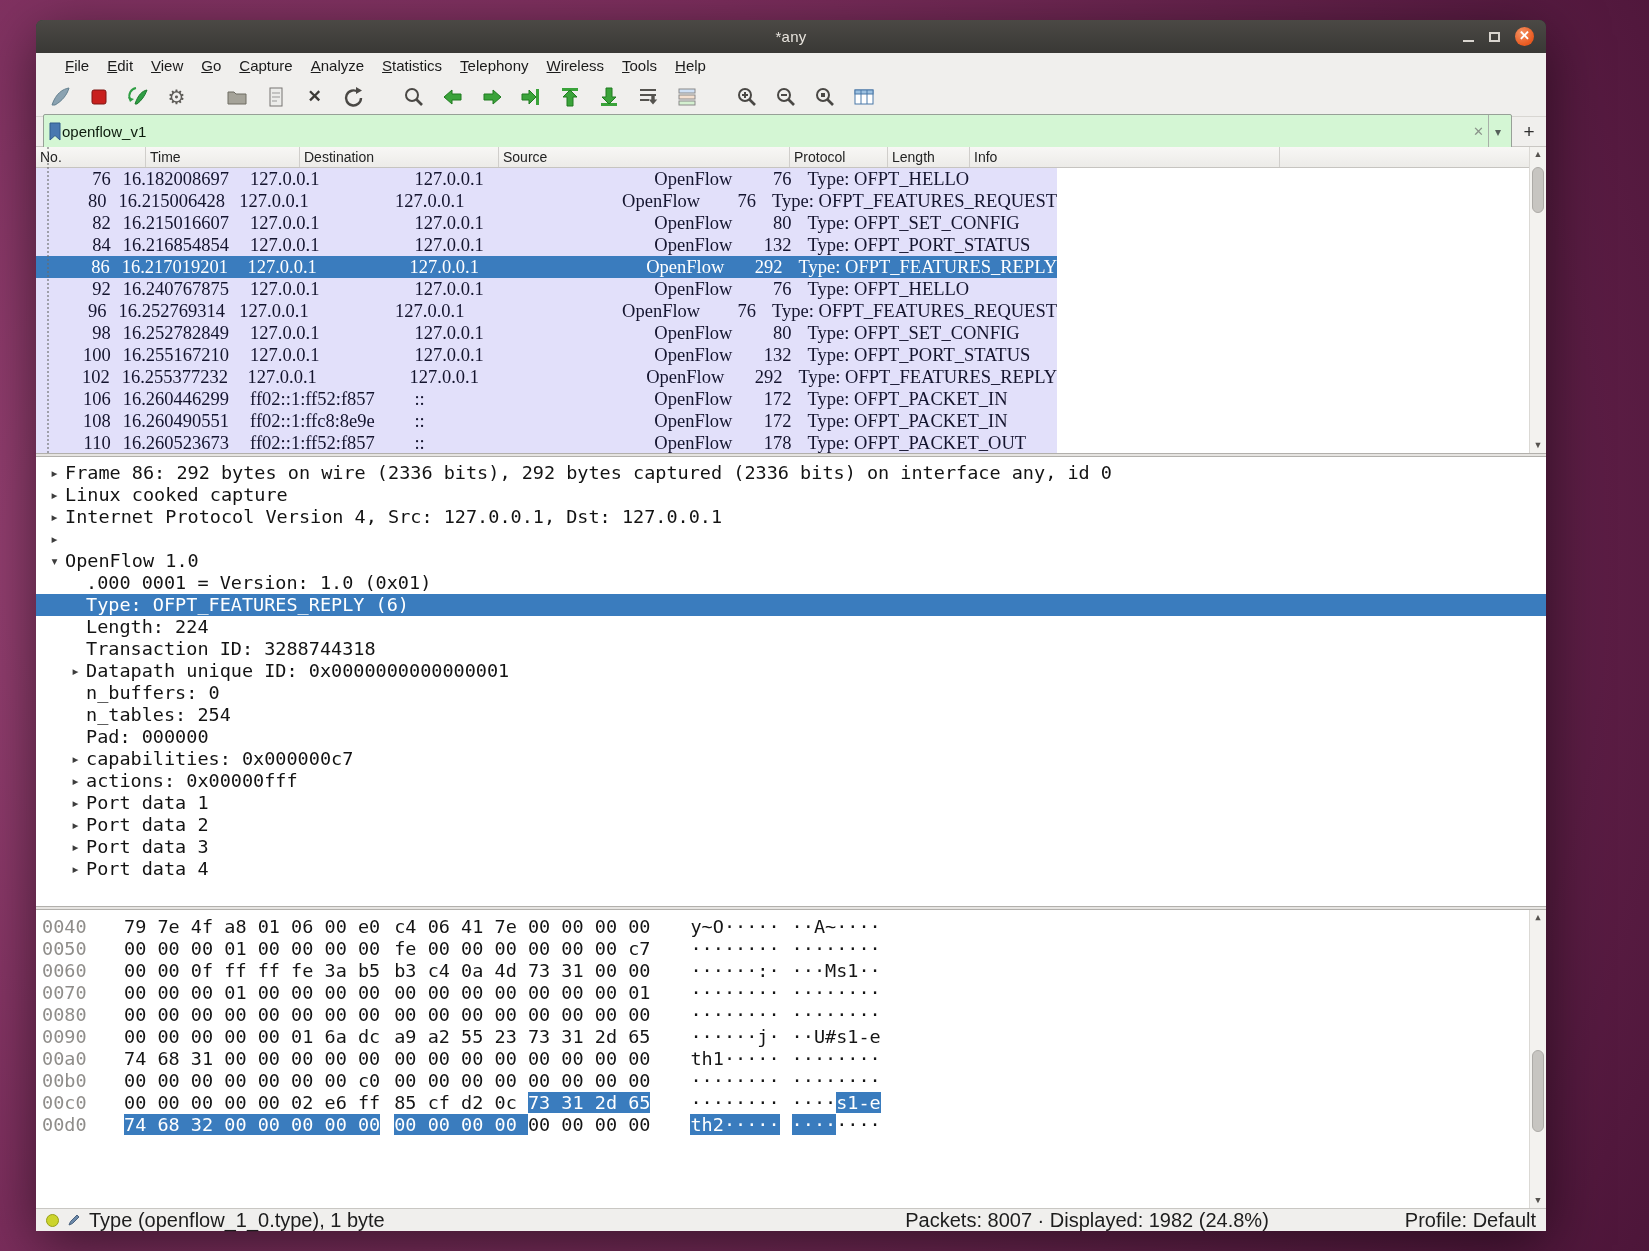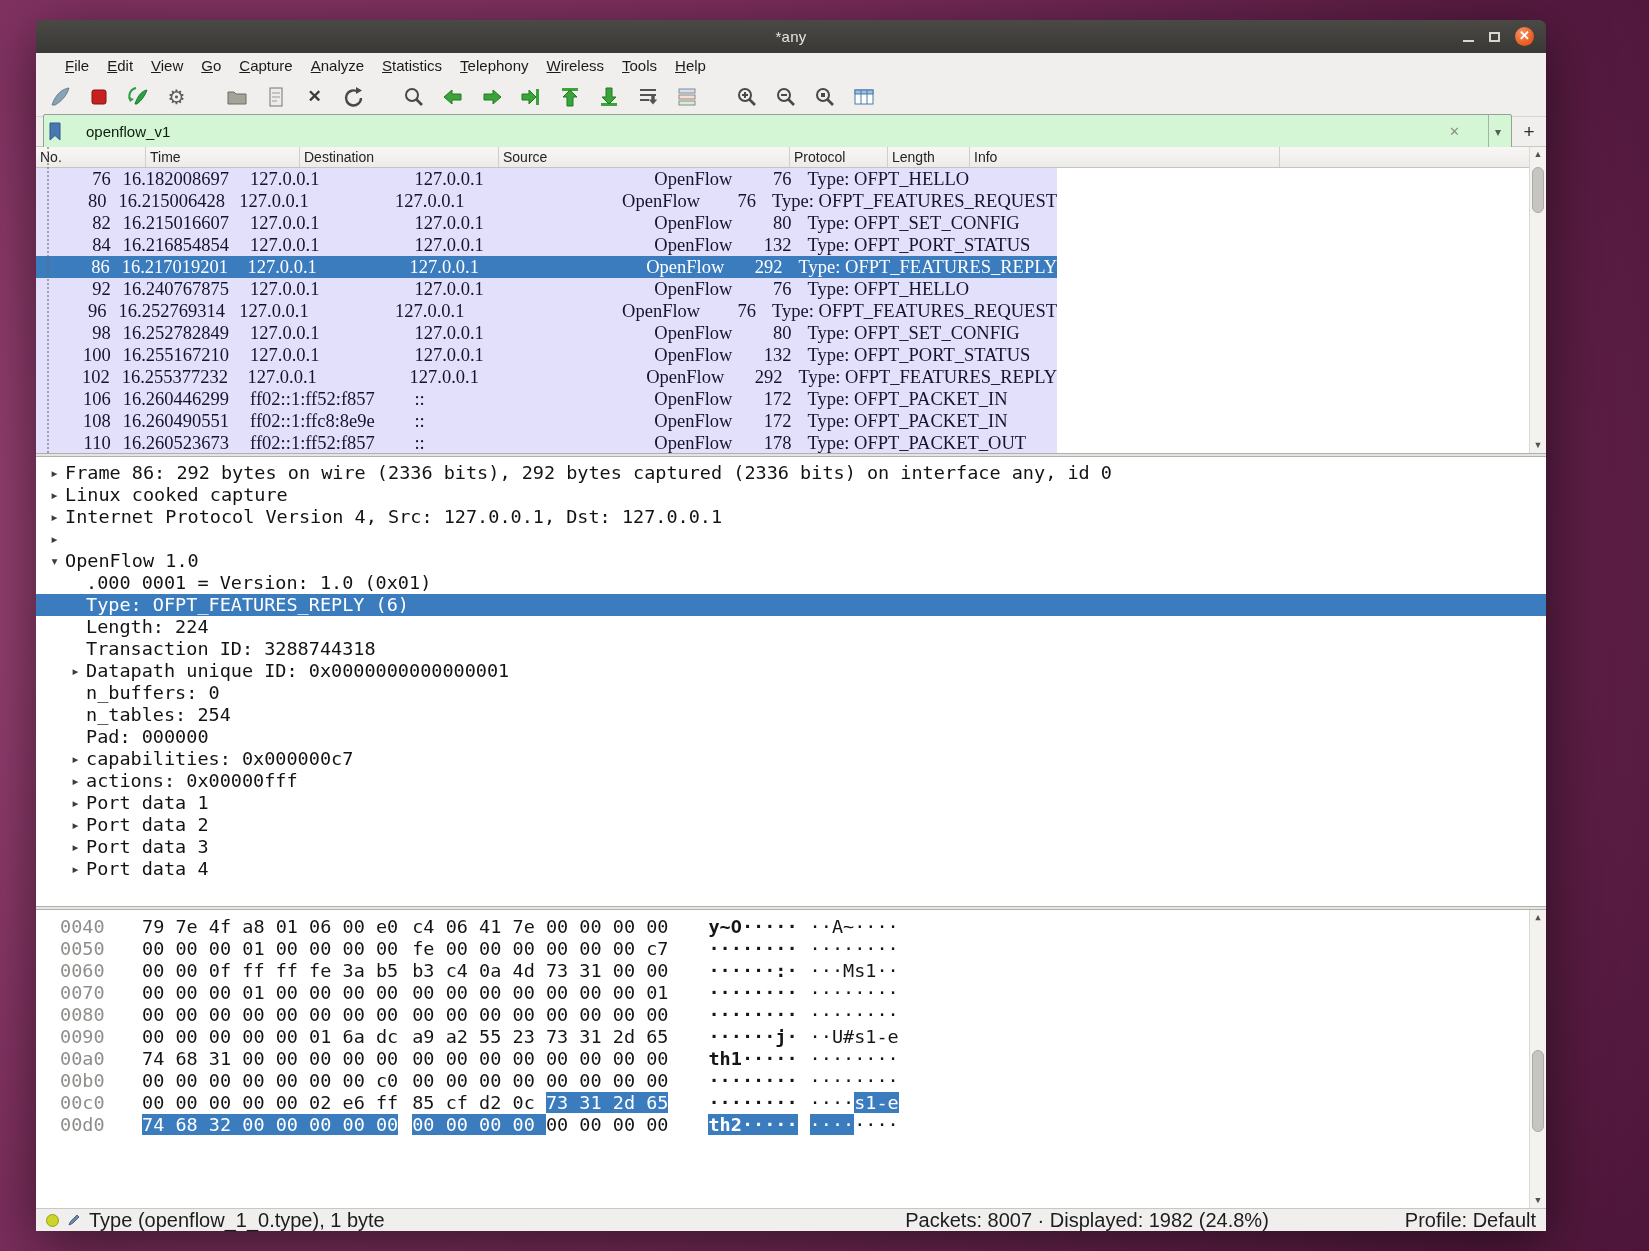--- a/index.html
+++ b/index.html
@@ -36,21 +36,21 @@
   .menu-item::first-letter { text-decoration:underline; }
   
   .toolbar { height:40px; flex:0 0 40px; display:flex; align-items:center; padding-left:10px; gap:12px; background:#f0efed; border-bottom:1px solid #d8d6d2; }
   .tbtn { width:27px; height:27px; display:flex; align-items:center; justify-content:center; }
   .tsep { width:9px; height:1px; }
   .gear-glyph { font-size:20px; color:#5d5b57; line-height:1; }
   .xfile-glyph { font-size:17px; font-weight:bold; color:#3c3a37; line-height:1; }
   
   .filterbar { height:30px; flex:0 0 30px; display:flex; align-items:center; padding:0 7px; gap:7px; background:#f0efed; border-bottom:1px solid #c9c7c3; }
   .filter-input {
-    flex:1; height:36px; display:flex; align-items:center; gap:24px;
+    flex:1; height:36px; display:flex; align-items:center; gap:0;
     background:#d4f6d4; border:1px solid #97a097; border-radius:2px; padding:0 4px;
     font-size:15px; color:#0d1c0d;
   }
   .filter-text { flex:1; }
   .filter-clear { color:#8a938a; font-size:13px; padding:0 4px; }
   .filter-dropdown { border-left:1px solid #a8b0a8; color:#55605a; font-size:12px; padding:0 6px; align-self:stretch; display:flex; align-items:center; }
   .filter-add { width:20px; text-align:center; font-size:19px; color:#2f2f2f; }
   
   .plist { height:306px; flex:0 0 306px; position:relative; background:#fff; overflow:hidden; }
   .phdr { height:21px; display:flex; background:linear-gradient(#f8f7f5,#ecebe8); border-bottom:1px solid #c6c4c0; font-size:14px; line-height:20px; color:#232323; }
@@ -71,23 +71,23 @@
   .pdetail { height:449px; flex:0 0 449px; background:#fff; overflow:hidden; padding-top:5px;
     font-family:"DejaVu Sans Mono", monospace; font-size:18.5px; color:#131313; }
   .dline { height:22px; line-height:22px; display:flex; white-space:pre; }
   .dline.sel { background:#3a7cbe; color:#fff; }
   .darrow { width:21px; flex:0 0 21px; text-align:center; font-size:15px; color:#3d3d3d; }
   .dline.sel .darrow { color:#fff; }
   
   .phex { height:298px; flex:0 0 298px; position:relative; background:#fff; overflow:hidden; padding-top:6px;
     font-family:"DejaVu Sans Mono", monospace; font-size:18.5px; color:#151515; }
   .hrow { height:22px; line-height:22px; display:flex; white-space:pre; }
-  .hoff { width:54px; margin-left:24px; color:#8f8d8a; }
+  .hoff { width:54px; margin-left:6px; color:#8f8d8a; }
   .hg1 { margin-left:28px; } .hg2 { margin-left:14px; }
-  .ha1 { margin-left:40px;font-weight:bold; } .ha2 { margin-left:12px; }
+  .ha1 { margin-left:40px; } .ha2 { margin-left:12px; }
   .sel { background:#3a7cbe; color:#fff; }
   
   .vscroll { position:absolute; right:0; top:0; bottom:0; width:17px; background:#f3f2ef; border-left:1px solid #dbd9d5;
     display:flex; flex-direction:column; justify-content:space-between; }
   .sbtn { height:15px; text-align:center; font-size:9px; color:#55524e; line-height:15px; }
   .sthumb { position:absolute; left:2px; right:2px; background:#c7c5c1; border:1px solid #adaba7; border-radius:7px; }
   .thumb-list { top:20px; height:46px; }
   .thumb-hex { top:140px; height:82px; }
   
   .statusbar { height:23px; flex:0 0 23px; display:flex; align-items:center; gap:8px; padding:0 10px;

